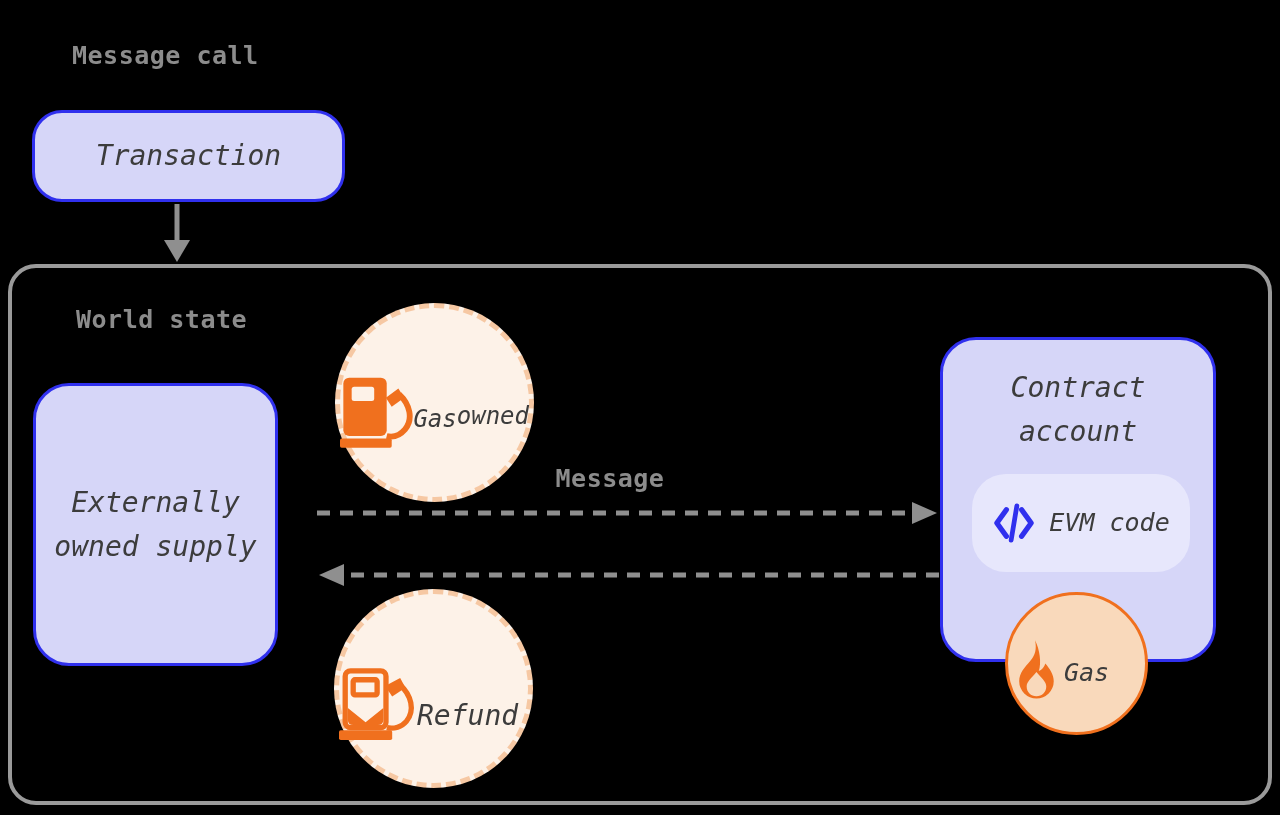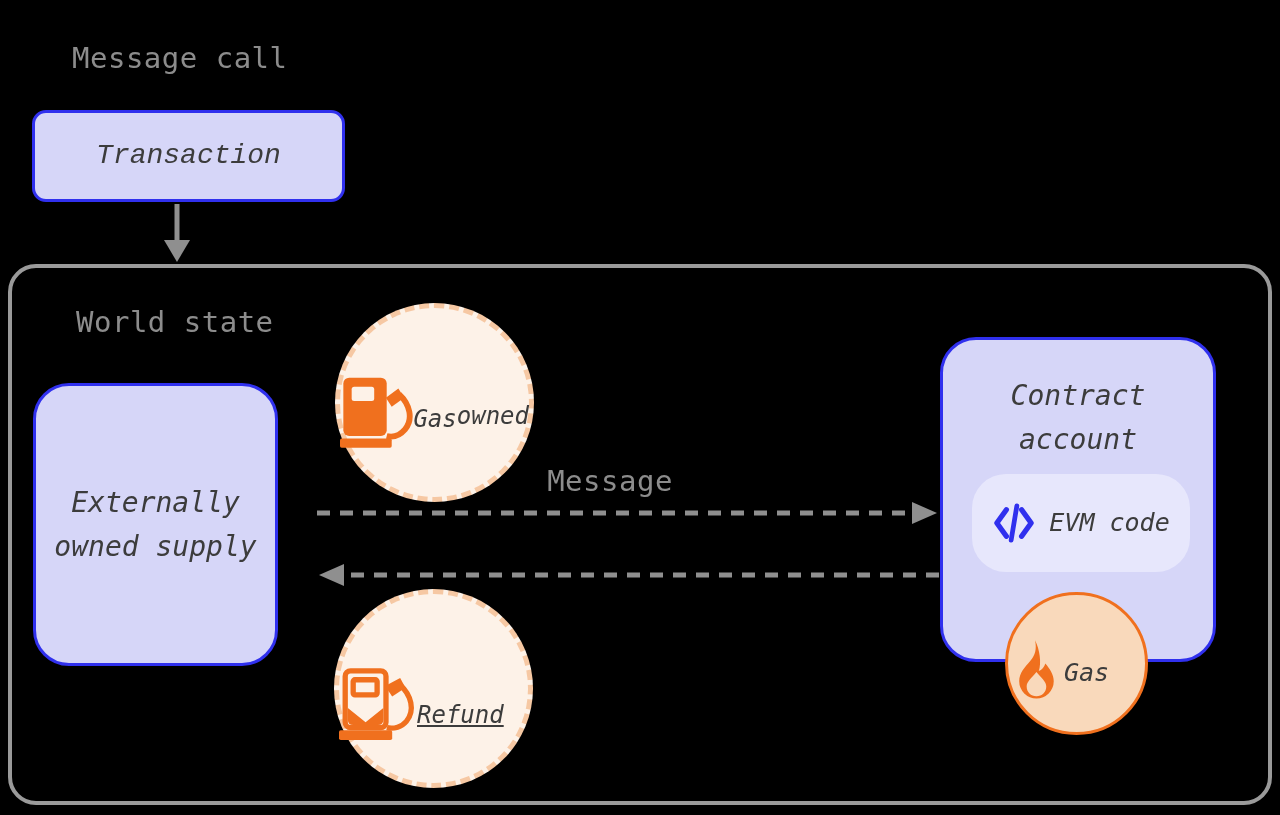--- a/index.html
+++ b/index.html
@@ -10,57 +10,57 @@
   }
   *{margin:0;padding:0;box-sizing:border-box;}
   html,body{background:var(--c-bg);}
   .stage{
     position:relative;width:1280px;height:815px;overflow:hidden;
     background:var(--c-bg);
     font-family:"DejaVu Sans Mono","Liberation Mono",monospace;
   }
   .heading{
     position:absolute;color:var(--c-gray_text);
-    font-weight:normal;font-size:29px;letter-spacing:0.5px;white-space:nowrap;
+    font-weight:bold;font-size:25px;letter-spacing:0.5px;white-space:nowrap;
   }
   .msg-call-title{left:72px;top:41px;}
   .world-title{left:76px;top:305px;}
   .message-label{left:460px;top:464px;width:300px;text-align:center;}
 
   .node{
     position:absolute;background:var(--c-lavender);
     border:3px solid var(--c-blue);
     display:flex;flex-direction:column;align-items:center;justify-content:center;
     color:var(--c-dark_text);font-style:italic;font-size:28px;line-height:44px;
     text-align:center;white-space:nowrap;
   }
-  .transaction-box{left:32px;top:110px;width:313px;height:92px;border-radius:14px;font-family:Liberation Mono, monospace;}
+  .transaction-box{left:32px;top:110px;width:313px;height:92px;border-radius:30px;}
   .eoa-box{left:33px;top:383px;width:245px;height:283px;border-radius:36px;}
-  .contract-box{left:940px;top:337px;width:276px;height:325px;border-radius:36px;justify-content:flex-start;padding-top:34px;}
+  .contract-box{left:940px;top:337px;width:276px;height:325px;border-radius:36px;justify-content:flex-start;padding-top:26px;}
 
   .world-box{
     position:absolute;left:8px;top:264px;width:1264px;height:541px;
     border:4px solid var(--c-gray_border);border-radius:28px;background:transparent;
   }
 
   .evm-pill{
     position:absolute;left:29px;top:134px;width:218px;height:98px;border-radius:34px;
     background:var(--c-lavender_light);
     display:flex;flex-direction:row;align-items:center;justify-content:center;gap:13px;
     font-style:italic;font-size:25px;color:var(--c-dark_text);
   }
 
   .circle{
     position:absolute;border-radius:50%;
     display:flex;flex-direction:row;align-items:center;
     color:var(--c-dark_text);font-style:italic;text-align:center;
   }
   .dashed-circle{background:var(--c-peach_fill);border:5px dashed var(--c-peach_dash);}
   .gas-supply-circle{left:335px;top:303px;width:199px;height:199px;padding-top:27px;font-size:24px;line-height:27px;}
-  .refund-circle{left:334px;top:589px;width:199px;height:199px;padding-top:40px;font-size:24px;text-decoration:underline;}
+  .refund-circle{left:334px;top:589px;width:199px;height:199px;padding-top:40px;font-size:28px;}
   .gas-circle{
     left:1005px;top:592px;width:143px;height:143px;padding-top:15px;
     background:var(--c-gas_fill);border:3px solid var(--c-orange);
     font-size:25px;z-index:5;
   }
   .circle-label{display:block;}
   .gas-supply-circle .circle-label{margin-top:7px;}
   .refund-circle .circle-label{margin-top:13px;}
   .gas-circle .circle-label{margin-top:2px;}
 

